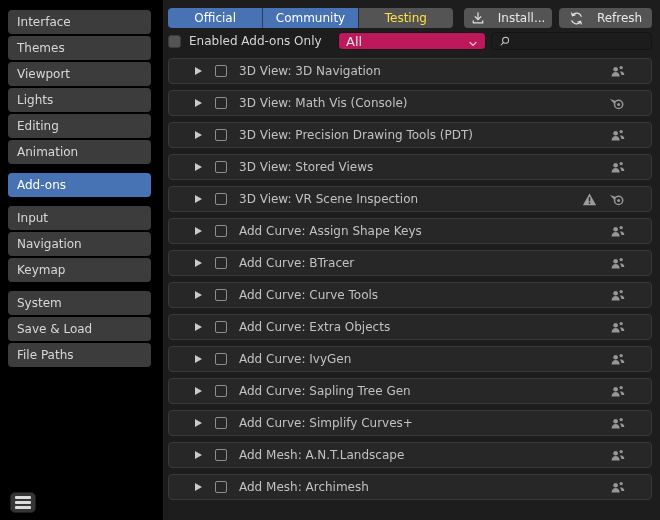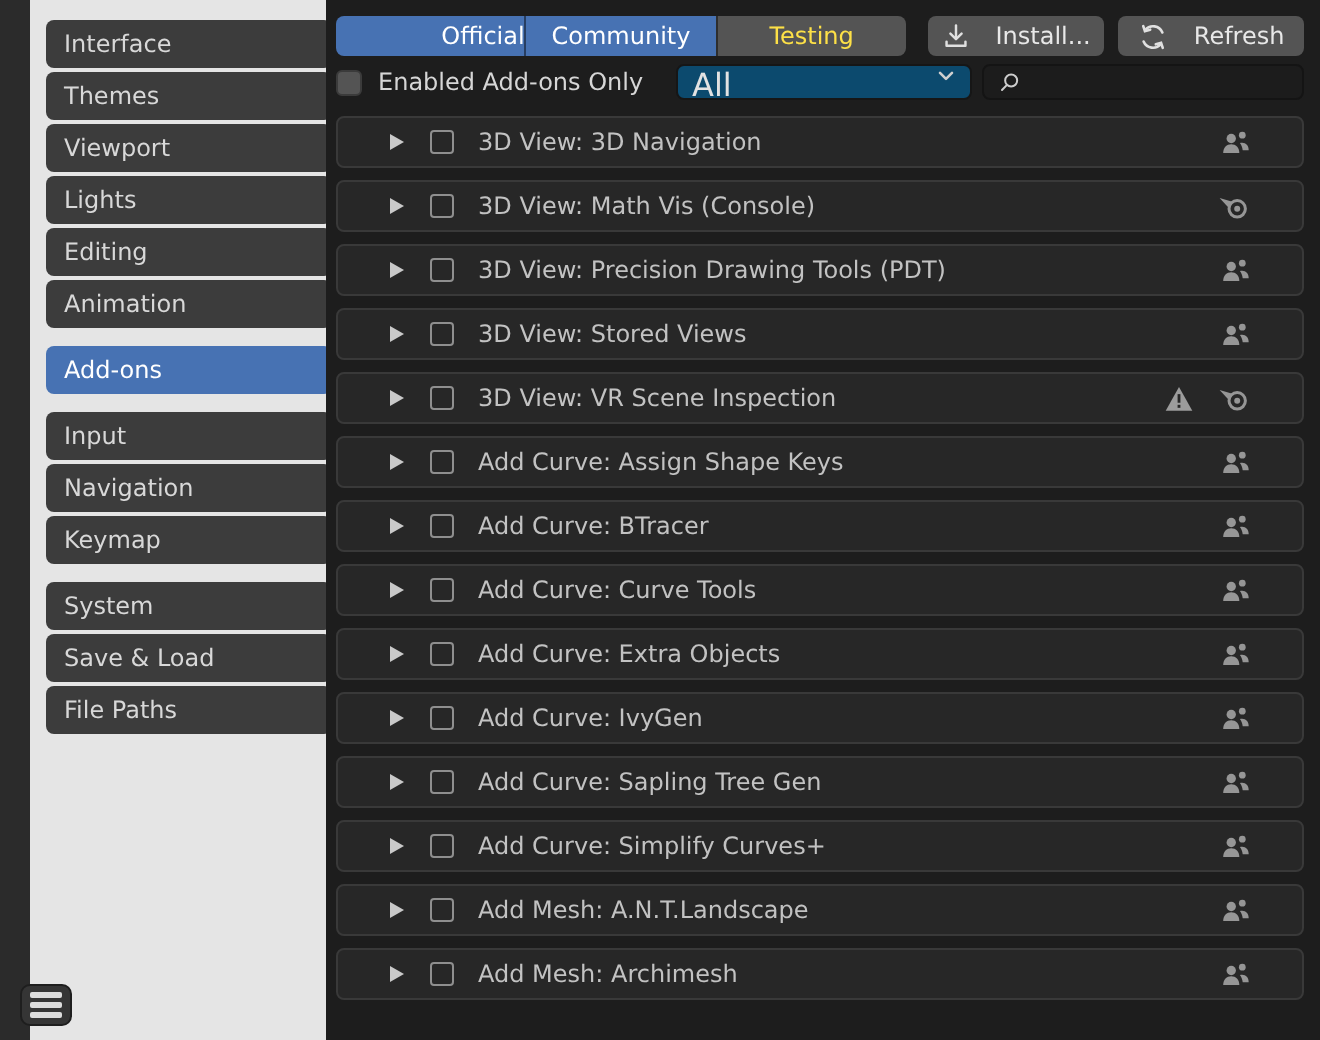--- a/index.html
+++ b/index.html
@@ -6,22 +6,22 @@
   html,body { width:660px; height:520px; }
   body {
     position:relative; overflow:hidden;
     background:#2b2b2b;
     font-family:"DejaVu Sans","Liberation Sans",sans-serif;
     -webkit-font-smoothing:antialiased;
   }
 
   
   .sidebar {
-    position:absolute; left:15px; top:0; width:163px; height:100%;
-    background:#e5e5e5; padding:10px 12px 0 8px;
+    position:absolute; left:0; top:0; width:163px; height:100%;
+    background:#000000; padding:10px 12px 0 8px;
   }
   .side-group { margin-bottom:9px; }
   .side-item {
     height:24px; line-height:24px; margin-bottom:2px;
     background:#3c3c3c; border-radius:4px;
     color:#d8d8d8; font-size:12px; padding-left:9px;
     cursor:default; white-space:nowrap; overflow:hidden;
   }
   .side-item.active { background:#4772b3; color:#ffffff; }
 
@@ -39,43 +39,43 @@
     background:#1d1d1d; padding:8px 8px 0 5px; overflow:hidden;
   }
 
   .toolbar-row1 { display:flex; height:20px; }
   .seg-group { display:flex; flex:1 1 auto; min-width:285px; }
   .seg {
     flex:1 1 0; background:#545454; color:#fde047; font-size:12px;
     line-height:20px; text-align:center; cursor:default; white-space:nowrap;
   }
   .seg.selected { background:#4772b3; color:#ffffff; }
-  .seg:first-child { border-radius:4px 0 0 4px;text-align:right; }
+  .seg:first-child { border-radius:4px 0 0 4px; }
   .seg:last-child  { border-radius:0 4px 4px 0; }
   .seg + .seg { border-left:1px solid rgba(0,0,0,0.45); }
 
   .btn {
     display:flex; align-items:center; justify-content:center; gap:13px;
     background:#545454; border-radius:4px; color:#e8e8e8; font-size:12px;
     height:20px; cursor:default; white-space:nowrap;
   }
   .btn-install { width:92px; margin-left:11px; }
   .btn-refresh { width:97px; margin-left:7px; }
 
   .toolbar-row2 { display:flex; align-items:center; height:18px; margin-top:4px; }
   .chk {
     width:13px; height:13px; background:#545454; border-radius:3px;
     border:1px solid #3b3b3b; margin-right:8px; flex:none;
   }
   .chk-label { font-size:12px; color:#d6d6d6; white-space:nowrap; }
   .dropdown {
     margin-left:auto; width:148px; height:18px; flex:none;
-    background:#0c4a6e; border:1px solid #161616; border-radius:4px;
-    display:flex; align-items:flex-start; padding:0 7px;
-    color:#e2e2e2; font-size:16px;
+    background:#be185d; border:1px solid #161616; border-radius:4px;
+    display:flex; align-items:flex-end; padding:0 7px;
+    color:#e2e2e2; font-size:13px;
   }
   .dropdown .chev { margin-left:auto; display:flex; }
   .searchbox {
     width:161px; height:18px; margin-left:5px; flex:none;
     background:#1c1c1c; border:1px solid #141414; border-radius:4px;
     display:flex; align-items:center; padding:0 7px; gap:6px;
   }
   .searchbox input {
     background:transparent; border:none; outline:none; color:#e2e2e2;
     font-size:12px; width:100%; font-family:inherit;

